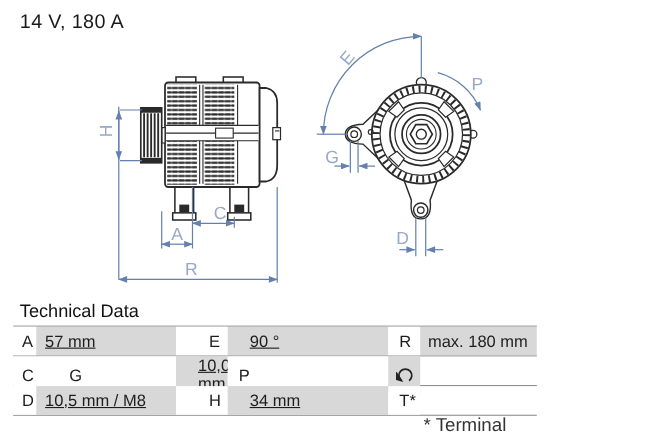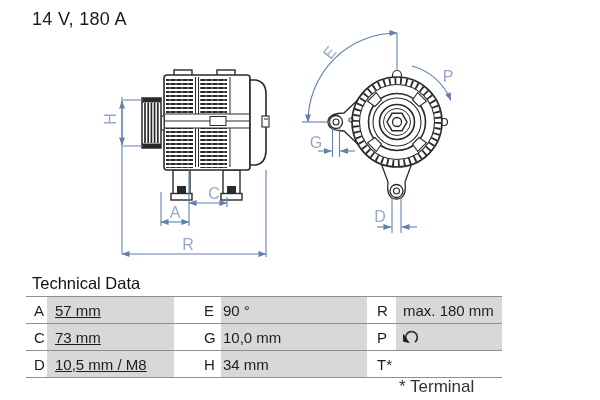--- a/index.html
+++ b/index.html
@@ -1,29 +1,29 @@
 <!DOCTYPE html>
 <html><head>
 <meta charset="utf-8">
 <style>
   html,body{margin:0;padding:0;background:#fff;}
   #stage{position:relative;width:488px;height:400px;background:#fff;overflow:hidden;
-         font-family:"Liberation Sans",sans-serif;margin-left:14px;}
+         font-family:"Liberation Sans",sans-serif;}
   .rating{position:absolute;left:18px;top:9px;font-size:18px;color:#1a1a1a;letter-spacing:.3px;}
   .diagram-svg{position:absolute;left:0;top:30px;}
   .dimlabel{font-family:"Liberation Sans",sans-serif;font-size:16px;fill:#98a8c8;}
   .cdm-label{font-family:"Liberation Sans",sans-serif;font-size:17px;font-weight:700;fill:#111;}
   .tech-title{position:absolute;left:18px;top:274px;font-size:16.5px;font-weight:400;color:#111;}
   .tech-table{position:absolute;left:12px;top:296px;width:580px;border-bottom:1px solid #8f8f8f;}
   .tr{display:grid;grid-template-columns:21px 127px 47px 146px 29px 210px;height:26px;
       border-top:1px solid #8f8f8f;font-size:15px;color:#1d1d1d;}
   .td{height:100%;display:flex;align-items:center;background:#fff;}
   .val{background:#d8d8d8;}
   .k1{padding-left:8px;} .v1{padding-left:8px;text-decoration:underline;}
-  .k2{padding-left:30px;} .v2{padding-left:2px;}
+  .k2{padding-left:30px;} .v2{padding-left:20px;text-decoration:underline;}
   .k3{padding-left:10px;} .v3{padding-left:7px;}
   .footnote{position:absolute;left:385px;top:377px;font-size:17px;color:#333;}
 </style>
 </head>
 <body>
 
 <div id="stage">
 
   <div class="rating">14 V, 180 A</div>
 
@@ -150,21 +150,20 @@
     <div class="tr">
       <div class="td k1">A</div>
       <div class="td val v1">57 mm</div>
       <div class="td k2">E</div>
       <div class="td val v2">90 °</div>
       <div class="td k3">R</div>
       <div class="td val v3">max. 180 mm</div>
     </div>
     <div class="tr">
       <div class="td k1">C</div>
-      <div class="td val v1">73 mm</div>
       <div class="td k2">G</div>
       <div class="td val v2">10,0 mm</div>
       <div class="td k3">P</div>
       <div class="td val v3">
         <svg width="17" height="17" viewBox="0 0 16 16">
           <defs>
             <marker id="arb" viewBox="0 0 8 6" refX="6.5" refY="3" markerWidth="7" markerHeight="5" orient="auto">
               <path d="M0 0L8 3L0 6Z" fill="#222"></path>
             </marker>
           </defs>

